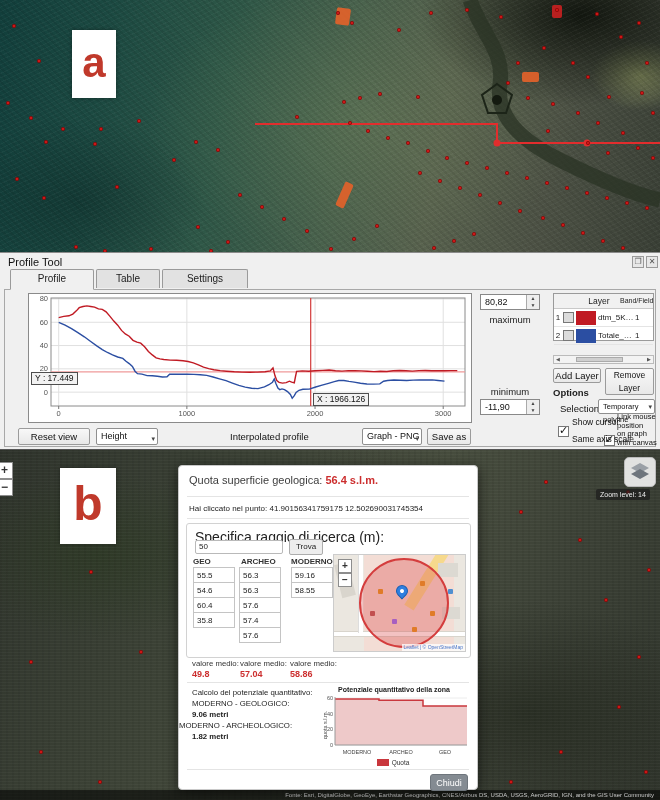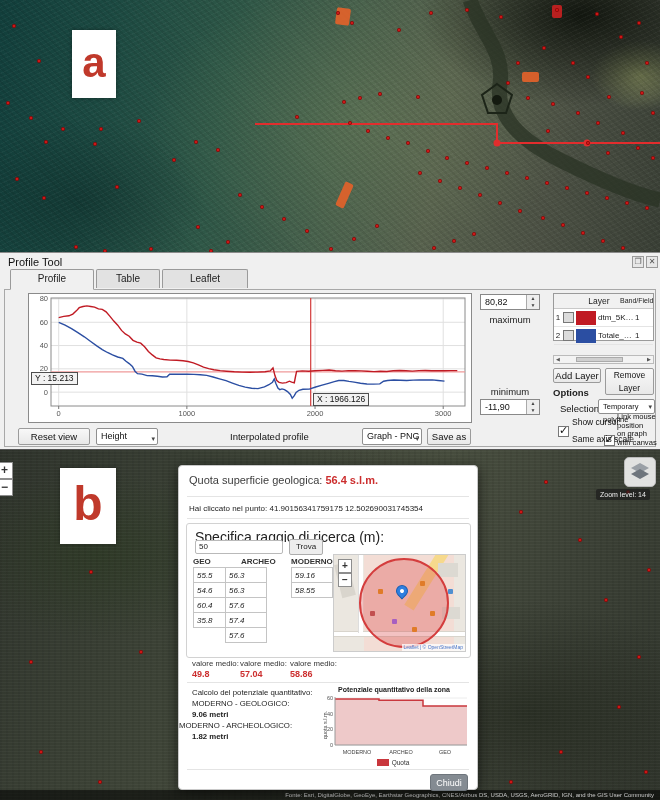--- a/index.html
+++ b/index.html
@@ -86,21 +86,21 @@
   
   .popup{left:178px;top:465px;width:300px;height:325px;background:#fff;border:1px solid #c9c9c9;
     border-radius:4px;box-shadow:0 3px 14px rgba(0,0,0,.55);z-index:40;font-size:8px;color:#222;}
   .popup .divider{position:absolute;left:8px;right:8px;border-top:1px solid #e4e4e4;}
   .pop-title{left:10px;top:8px;font-size:11px;color:#3d3d3d;}
   .red{color:#cc2e2e;font-weight:bold;}
   .innerbox{left:7px;top:57px;width:285px;height:135px;border:1px solid #d2d2d2;border-radius:3px;}
   .field{background:#fff;border:1px solid #b9b9b9;border-radius:2px;font-size:8px;padding-left:3px;color:#222;}
   .btn-sm{background:#ededed;border:1px solid #adadad;border-radius:2px;font-size:8px;text-align:center;color:#222;}
   .colhead{font-size:8px;font-weight:bold;color:#333;}
-  .valcol{position:absolute;width:42px;font-style:italic;}
+  .valcol{position:absolute;width:42px;}
   .val-cell{width:42px;height:16px;border:1px solid #c4c4c4;background:#fff;margin-bottom:-1px;
     font-size:8px;line-height:15px;padding-left:3px;color:#222;}
   .minimap{left:146px;top:30px;width:133px;height:98px;background:#ebe7e0;border:1px solid #ccc;
     overflow:hidden;}
   .mean-label{font-size:7.8px;color:#333;}
   .mean-val{font-size:9px;}
   .calc-line{font-size:7.8px;color:#222;}
   .pot-title{font-size:7px;font-weight:bold;color:#222;text-align:center;}
   .pot-ylabel{font-size:5.5px;color:#444;transform:rotate(-90deg);}
   .legend-row{font-size:6.5px;color:#333;display:flex;align-items:center;gap:3px;justify-content:center;}
@@ -231,21 +231,21 @@
     <div class="abs panel-label" style="left:72px;top:30px;width:44px;height:68px;font-size:42px;line-height:66px">a</div>
   </div>
 
   <div class="abs ptool">
     <div class="abs ptool-title">Profile Tool</div>
     <div class="abs winbtn" style="left:632px;top:3px">❐</div>
     <div class="abs winbtn" style="left:646px;top:3px">✕</div>
 
     <div class="abs tab active" style="left:10px;width:84px;border-bottom:1px solid #f0f0f0">Profile</div>
     <div class="abs tab" style="left:96px;width:64px">Table</div>
-    <div class="abs tab" style="left:162px;width:86px">Leaflet</div>
+    <div class="abs tab" style="left:162px;width:86px">Settings</div>
     <div class="abs tabpage"></div>
 
     <div class="abs chartbox">
       <svg id="profile-svg" width="442" height="128">
           <line x1="29.690402476780186" y1="4" x2="29.690402476780186" y2="112" stroke="#e0e0e0" stroke-width="1"></line>
           <line x1="157.8637770897833" y1="4" x2="157.8637770897833" y2="112" stroke="#e0e0e0" stroke-width="1"></line>
           <line x1="286.0371517027864" y1="4" x2="286.0371517027864" y2="112" stroke="#e0e0e0" stroke-width="1"></line>
           <line x1="414.2105263157895" y1="4" x2="414.2105263157895" y2="112" stroke="#e0e0e0" stroke-width="1"></line>
           <line x1="22" y1="98.13891285591026" x2="436" y2="98.13891285591026" stroke="#e0e0e0" stroke-width="1"></line>
           <line x1="22" y1="74.84296807592752" x2="436" y2="74.84296807592752" stroke="#e0e0e0" stroke-width="1"></line>
@@ -264,21 +264,21 @@
           <text x="19" y="7.455133735979285" text-anchor="end" font-size="7.5" fill="#555">80</text>
           <text x="29.690402476780186" y="122" text-anchor="middle" font-size="7.5" fill="#555">0</text>
           <line x1="29.690402476780186" y1="112" x2="29.690402476780186" y2="115" stroke="#777"></line>
           <text x="157.8637770897833" y="122" text-anchor="middle" font-size="7.5" fill="#555">1000</text>
           <line x1="157.8637770897833" y1="112" x2="157.8637770897833" y2="115" stroke="#777"></line>
           <text x="286.0371517027864" y="122" text-anchor="middle" font-size="7.5" fill="#555">2000</text>
           <line x1="286.0371517027864" y1="112" x2="286.0371517027864" y2="115" stroke="#777"></line>
           <text x="414.2105263157895" y="122" text-anchor="middle" font-size="7.5" fill="#555">3000</text>
           <line x1="414.2105263157895" y1="112" x2="414.2105263157895" y2="115" stroke="#777"></line>
         </svg>
-      <div class="cursor-tag" style="left:2px;top:78px">Y : 15.213</div>
+      <div class="cursor-tag" style="left:2px;top:78px">Y : 17.449</div>
       <div class="cursor-tag" style="left:284px;top:99px">X : 1966.126</div>
     </div>
 
     <div class="abs spinbox" style="left:480px;top:41px">
       <span>80,82</span>
       <span class="spin-arrows">▲<br>▼</span>
     </div>
     <div class="abs spin-label" style="left:480px;top:61px">maximum</div>
     <div class="abs spin-label" style="left:480px;top:133px">minimum</div>
     <div class="abs spinbox" style="left:480px;top:146px">
@@ -390,21 +390,21 @@
 
       <div class="abs colhead" style="left:6px;top:33px">GEO</div>
       <div class="abs colhead" style="left:54px;top:33px">ARCHEO</div>
       <div class="abs colhead" style="left:104px;top:33px">MODERNO</div>
       <div class="valcol" style="left:6px;top:43px">
           <div class="val-cell">55.5</div>
           <div class="val-cell">54.6</div>
           <div class="val-cell">60.4</div>
           <div class="val-cell">35.8</div>
         </div>
-      <div class="valcol" style="left:38px;top:43px">
+      <div class="valcol" style="left:52px;top:43px">
           <div class="val-cell">56.3</div>
           <div class="val-cell">56.3</div>
           <div class="val-cell">57.6</div>
           <div class="val-cell">57.4</div>
           <div class="val-cell">57.6</div>
         </div>
       <div class="valcol" style="left:104px;top:43px">
           <div class="val-cell">59.16</div>
           <div class="val-cell">58.55</div>
         </div>

